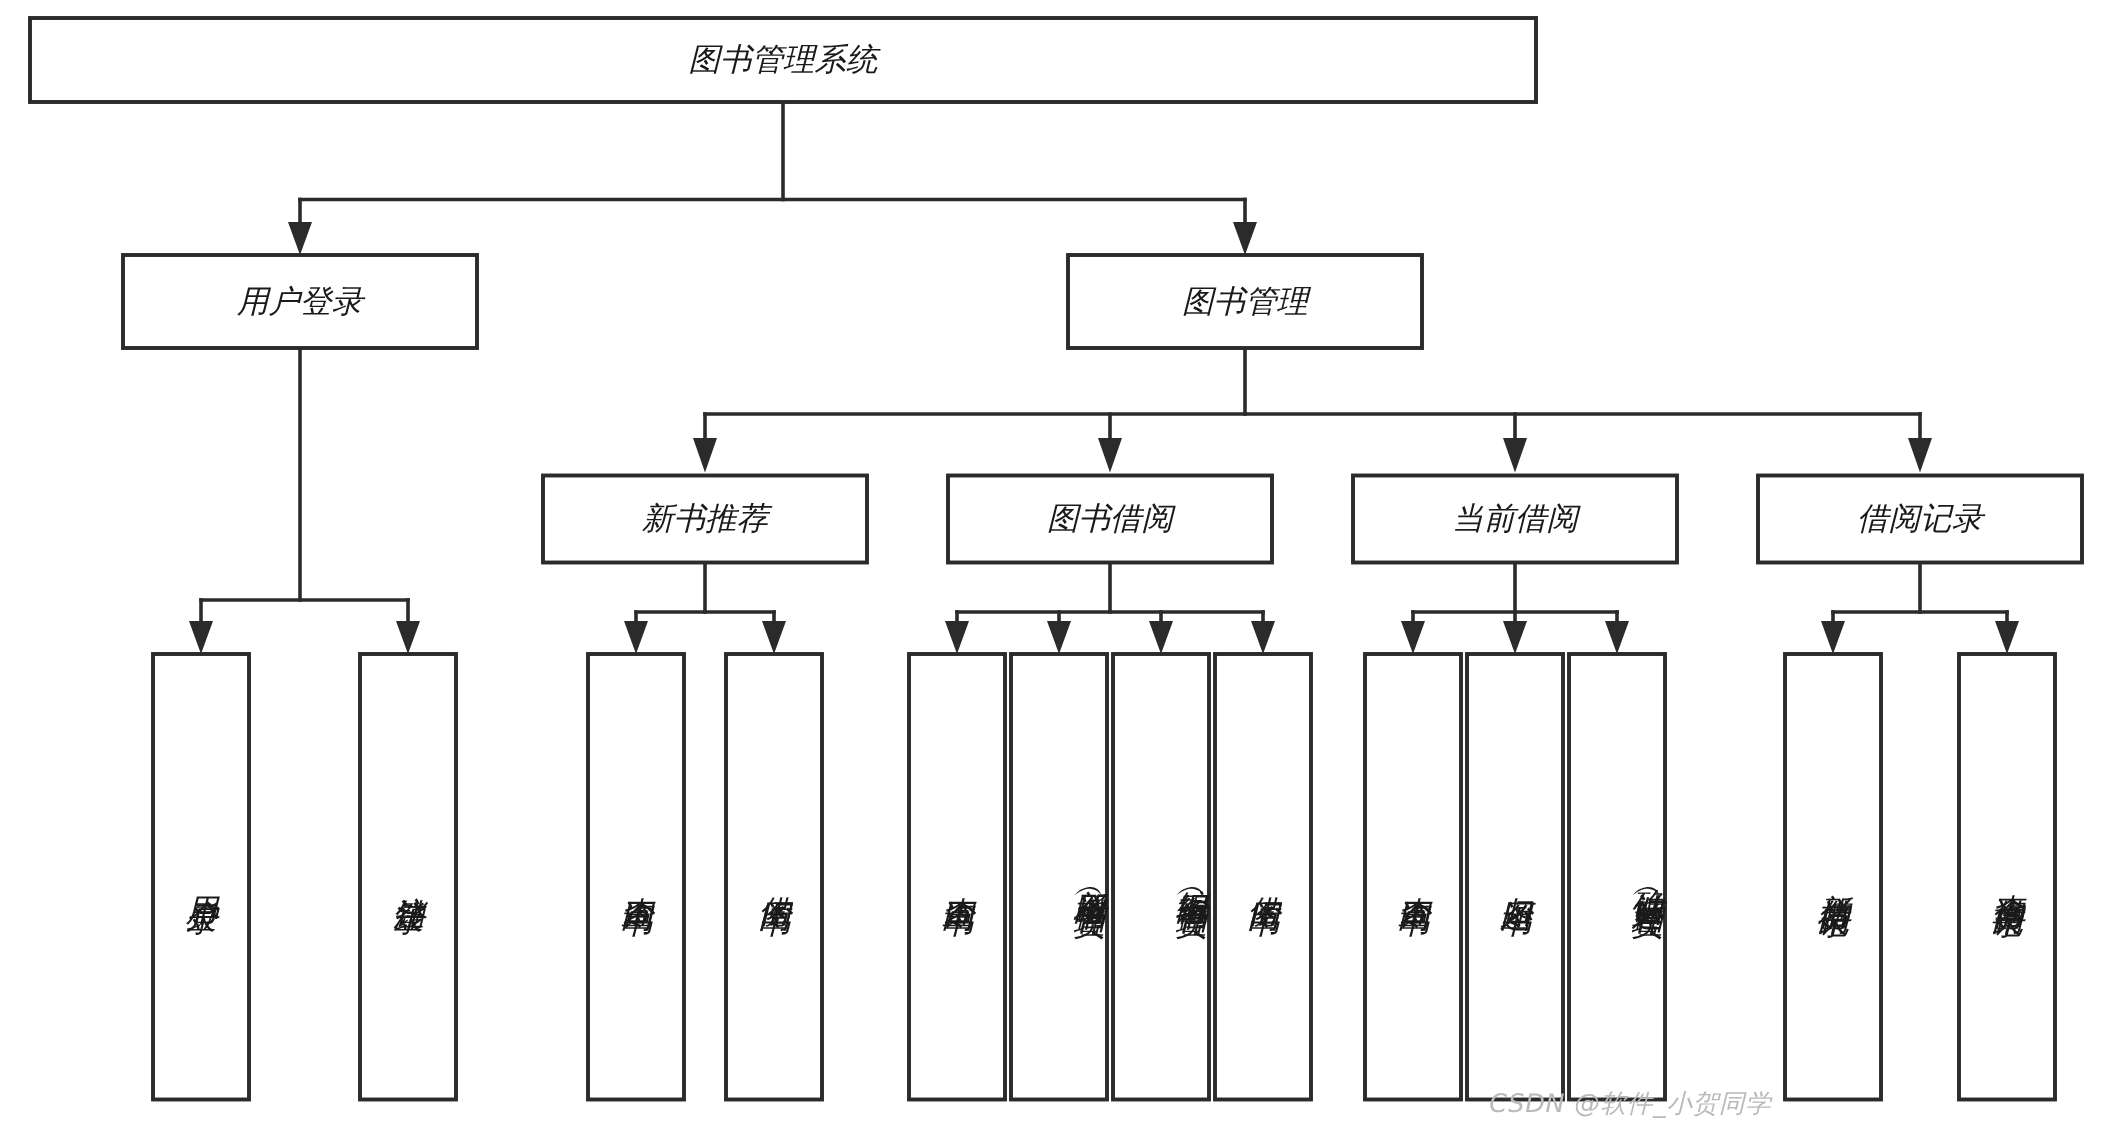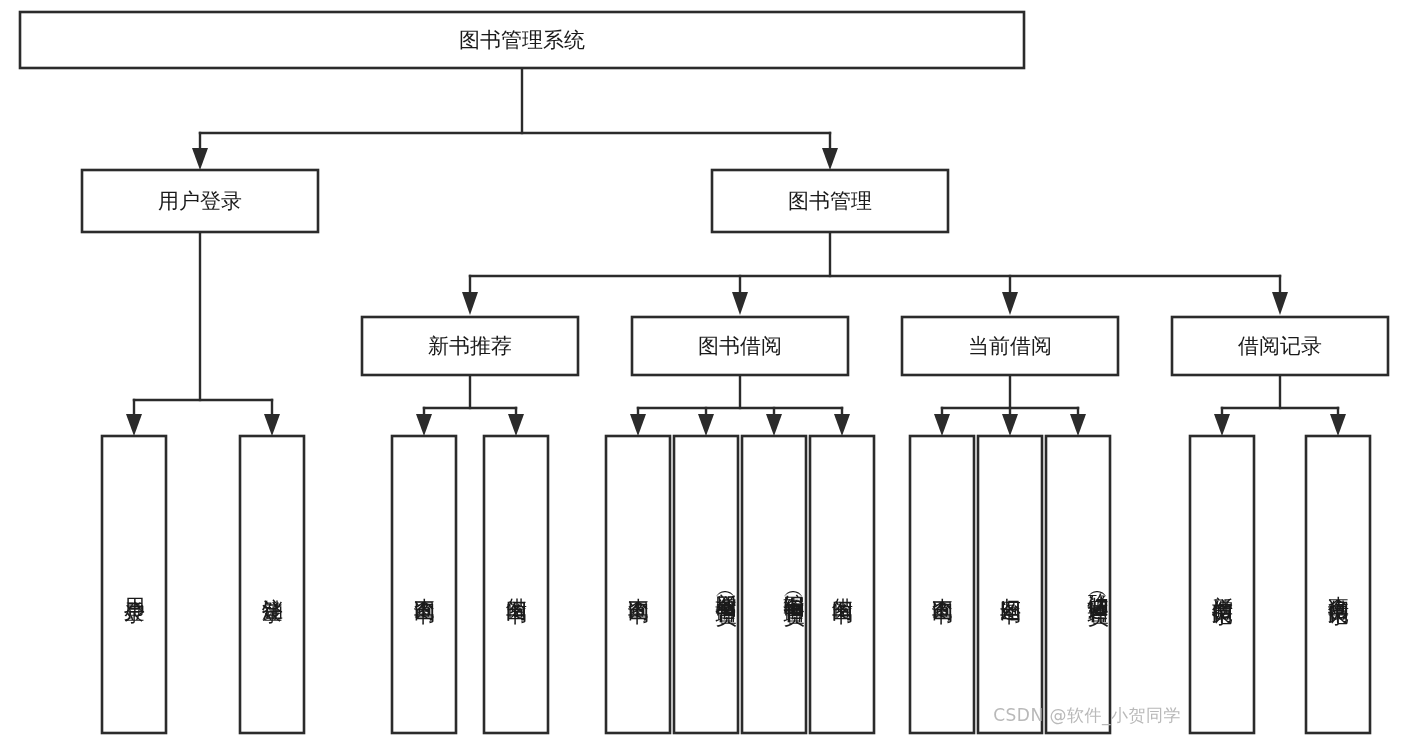--- a/index.html
+++ b/index.html
@@ -12,20 +12,21 @@
     width: 1405px;
     height: 747px;
     font-family: "DejaVu Sans", "Liberation Sans", sans-serif;
     overflow: hidden;
   }
   #diagram-root {
     position: relative;
     width: 1189px;
     height: 747px;
     background: #ffffff;
+    font-style: italic;
   }
   svg#tree-svg {
     position: absolute;
     left: 0;
     top: 0;
     width: 1405px;
     height: 747px;
     display: block;
   }
   .node-rect {
@@ -67,21 +68,21 @@
     font-size: 21px;
     line-height: 1.18;
     letter-spacing: 2px;
     color: #1a1a1a;
     white-space: nowrap;
     pointer-events: none;
   }
   .watermark {
     position: absolute;
     right: 8px;
-    bottom: 20px;
+    bottom: 0;
     font-family: "DejaVu Sans", "Liberation Sans", sans-serif;
     font-size: 17px;
     color: #b9b9b9;
     letter-spacing: 0.5px;
     white-space: nowrap;
   }
 </style>
 </head>
 <body>
 

